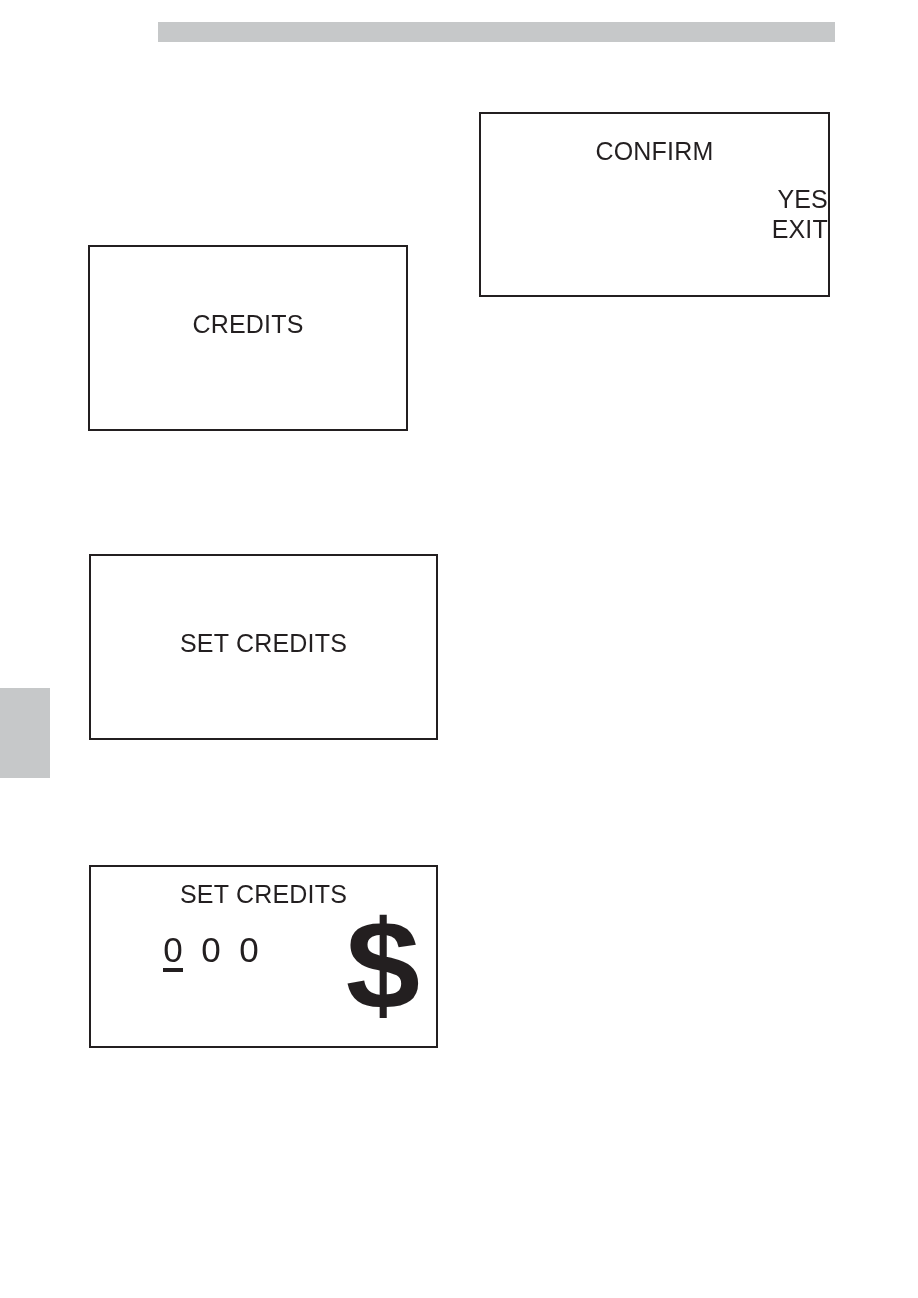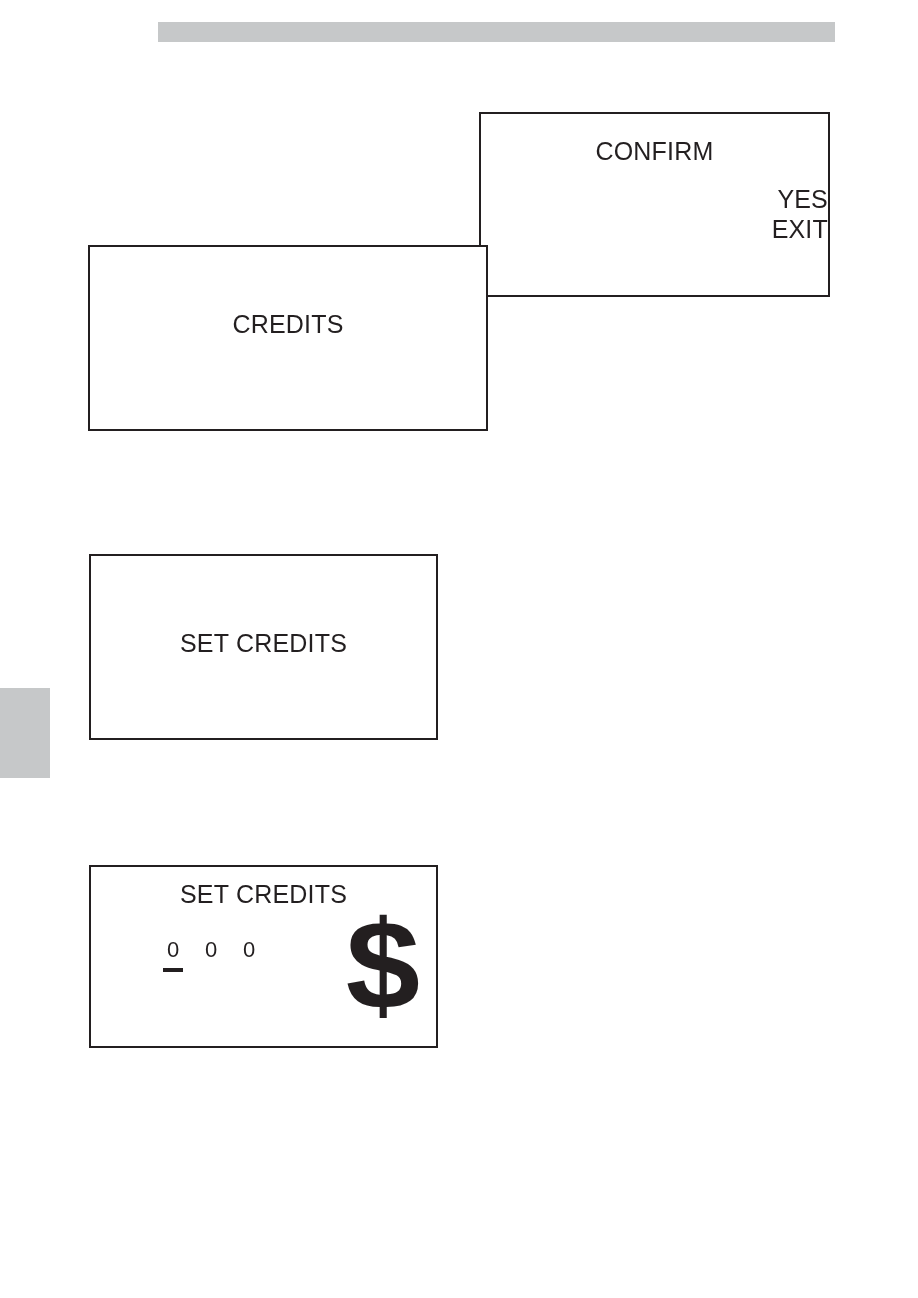--- a/index.html
+++ b/index.html
@@ -68,21 +68,21 @@
     height: 185px;
   }
   #screen-confirm .title-line { top: 22px; }
   #screen-confirm .option-list { top: 70px; }
   #screen-confirm .option-list .opt { display: block; text-align: right; }
 
   
   #screen-credits-management {
     left: 88px;
     top: 245px;
-    width: 400px;
+    width: 320px;
     height: 186px;
   }
   #screen-credits-management .heading-block { top: 62px; }
   #screen-credits-management .heading-block span { display: block; }
 
   
   #screen-set-credits {
     left: 89px;
     top: 554px;
     width: 349px;
@@ -99,21 +99,21 @@
   }
   #screen-set-credits-entry .title-line { top: 12px; }
 
   .digit-row {
     position: absolute;
     left: 0;
     top: 68px;
     width: 240px;
     text-align: center;
     color: #231f20;
-    font-size: 22px;
+    font-size: 35px;
     line-height: 30px;
     white-space: nowrap;
   }
   .digit {
     display: inline-block;
     width: 20px;
     text-align: center;
     margin: 0 9px;
   }
   .digit.active {

